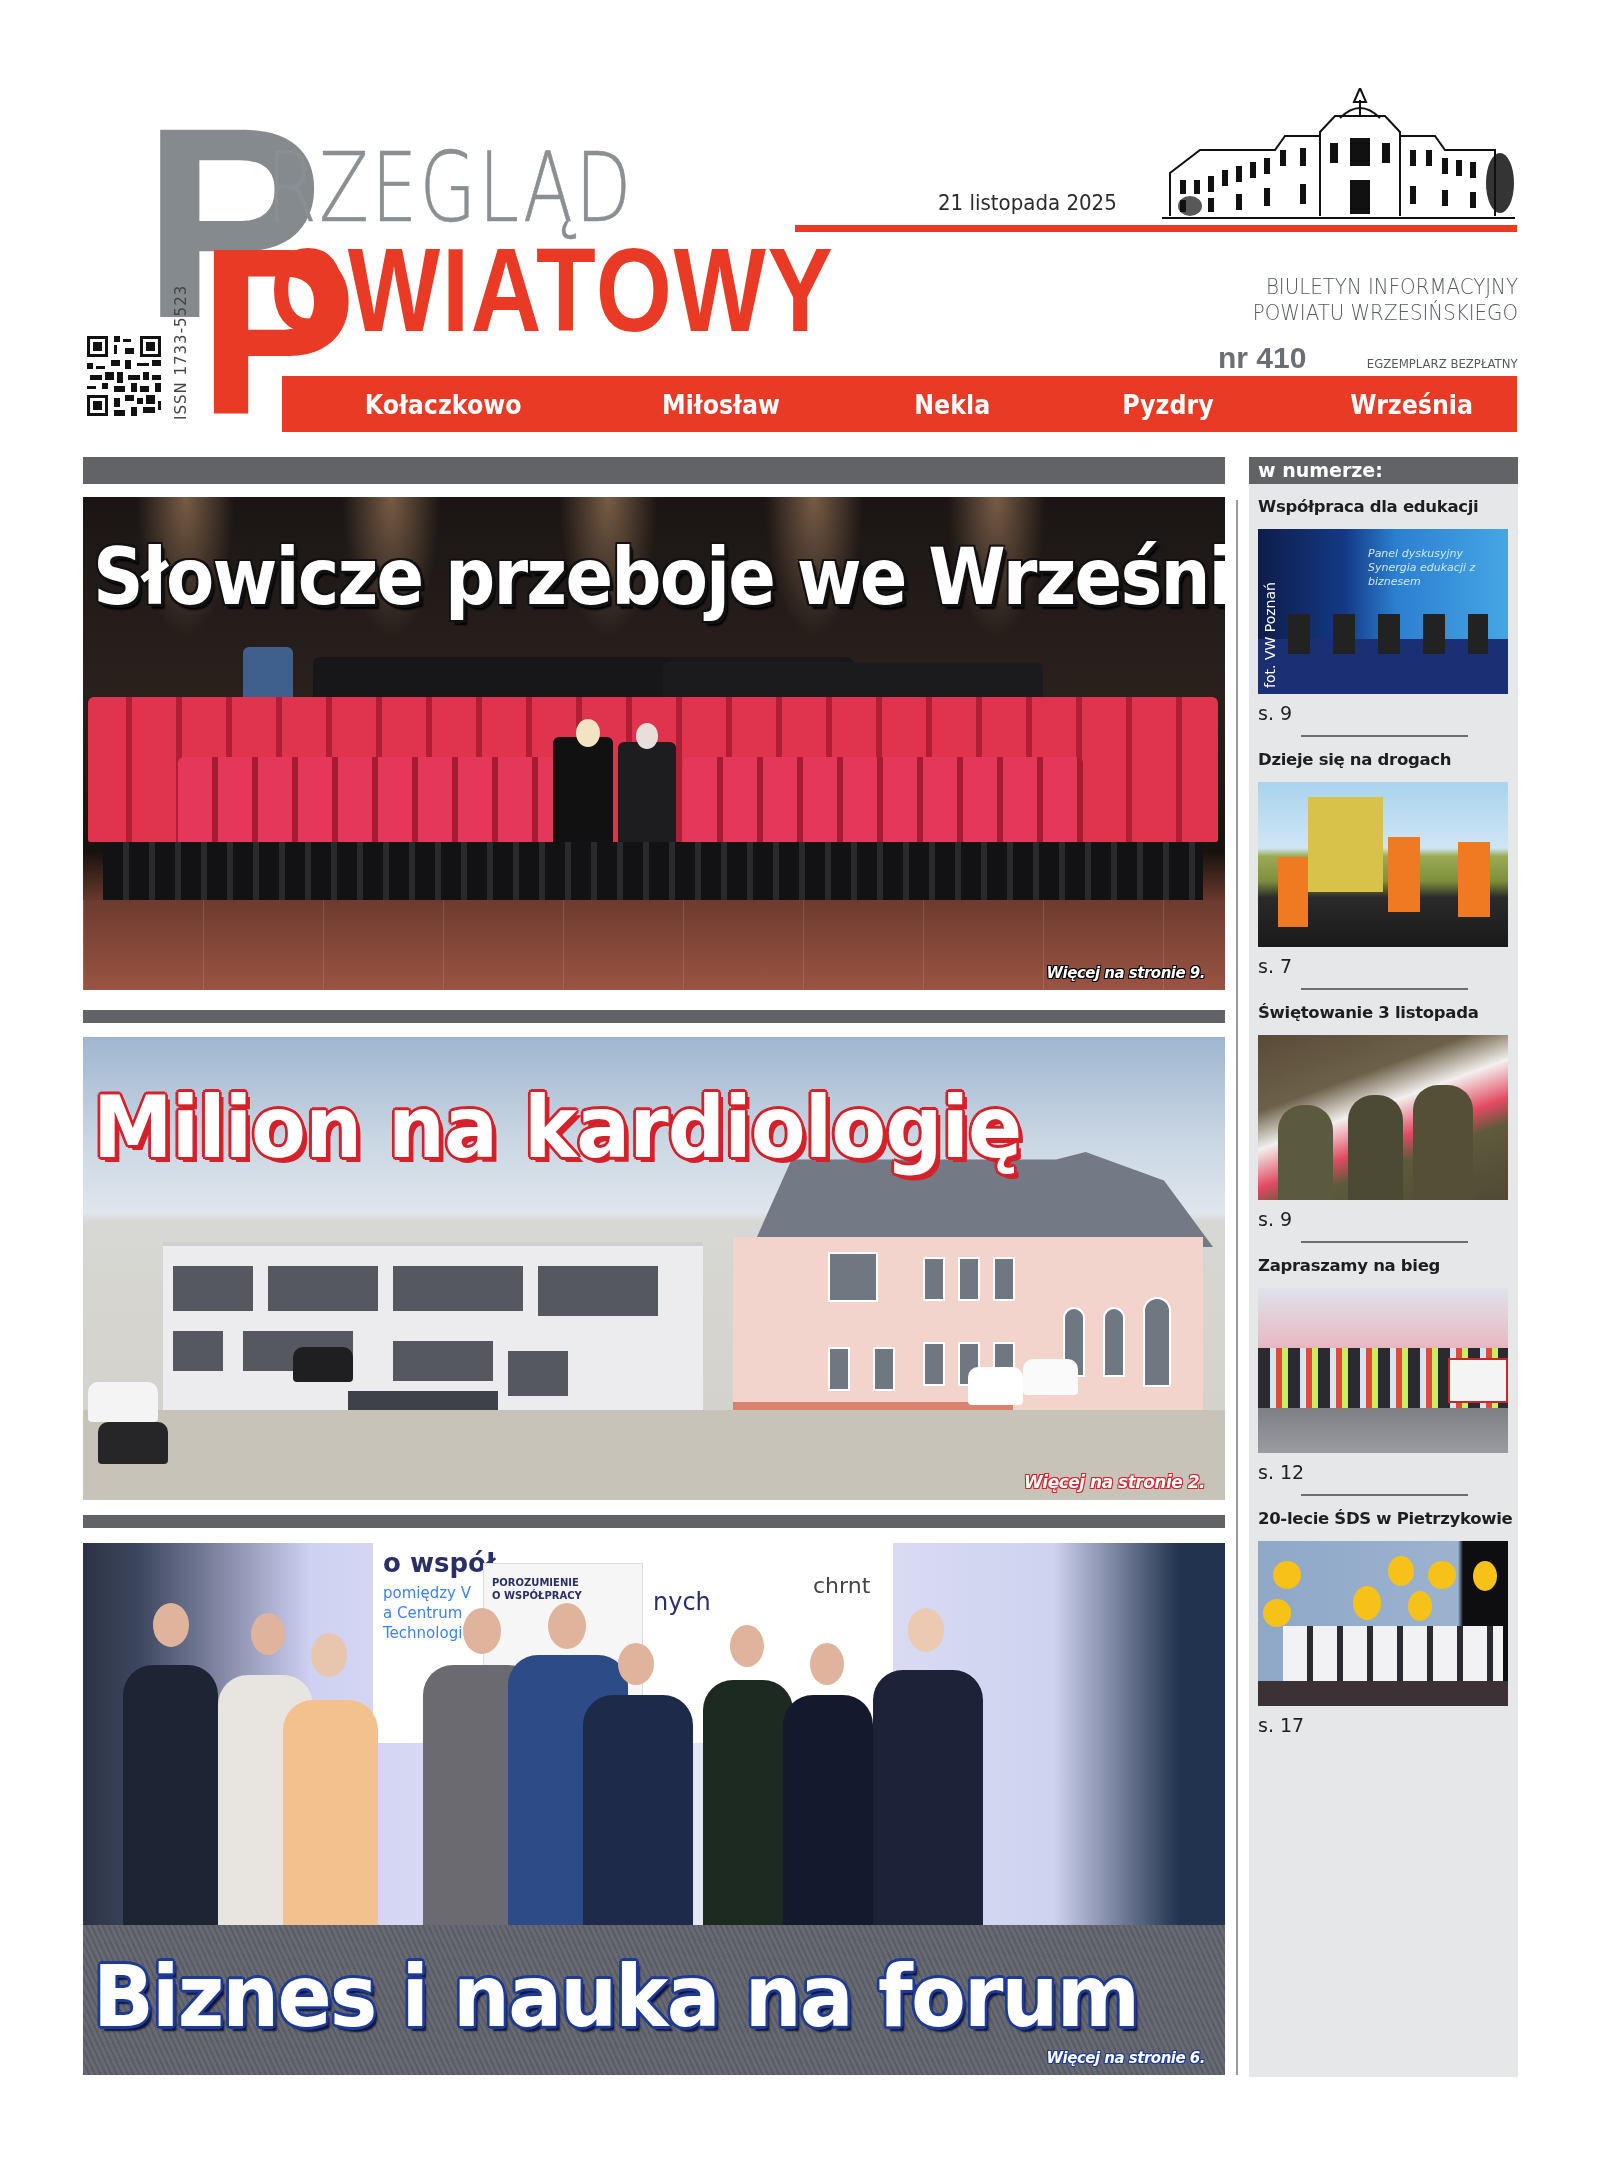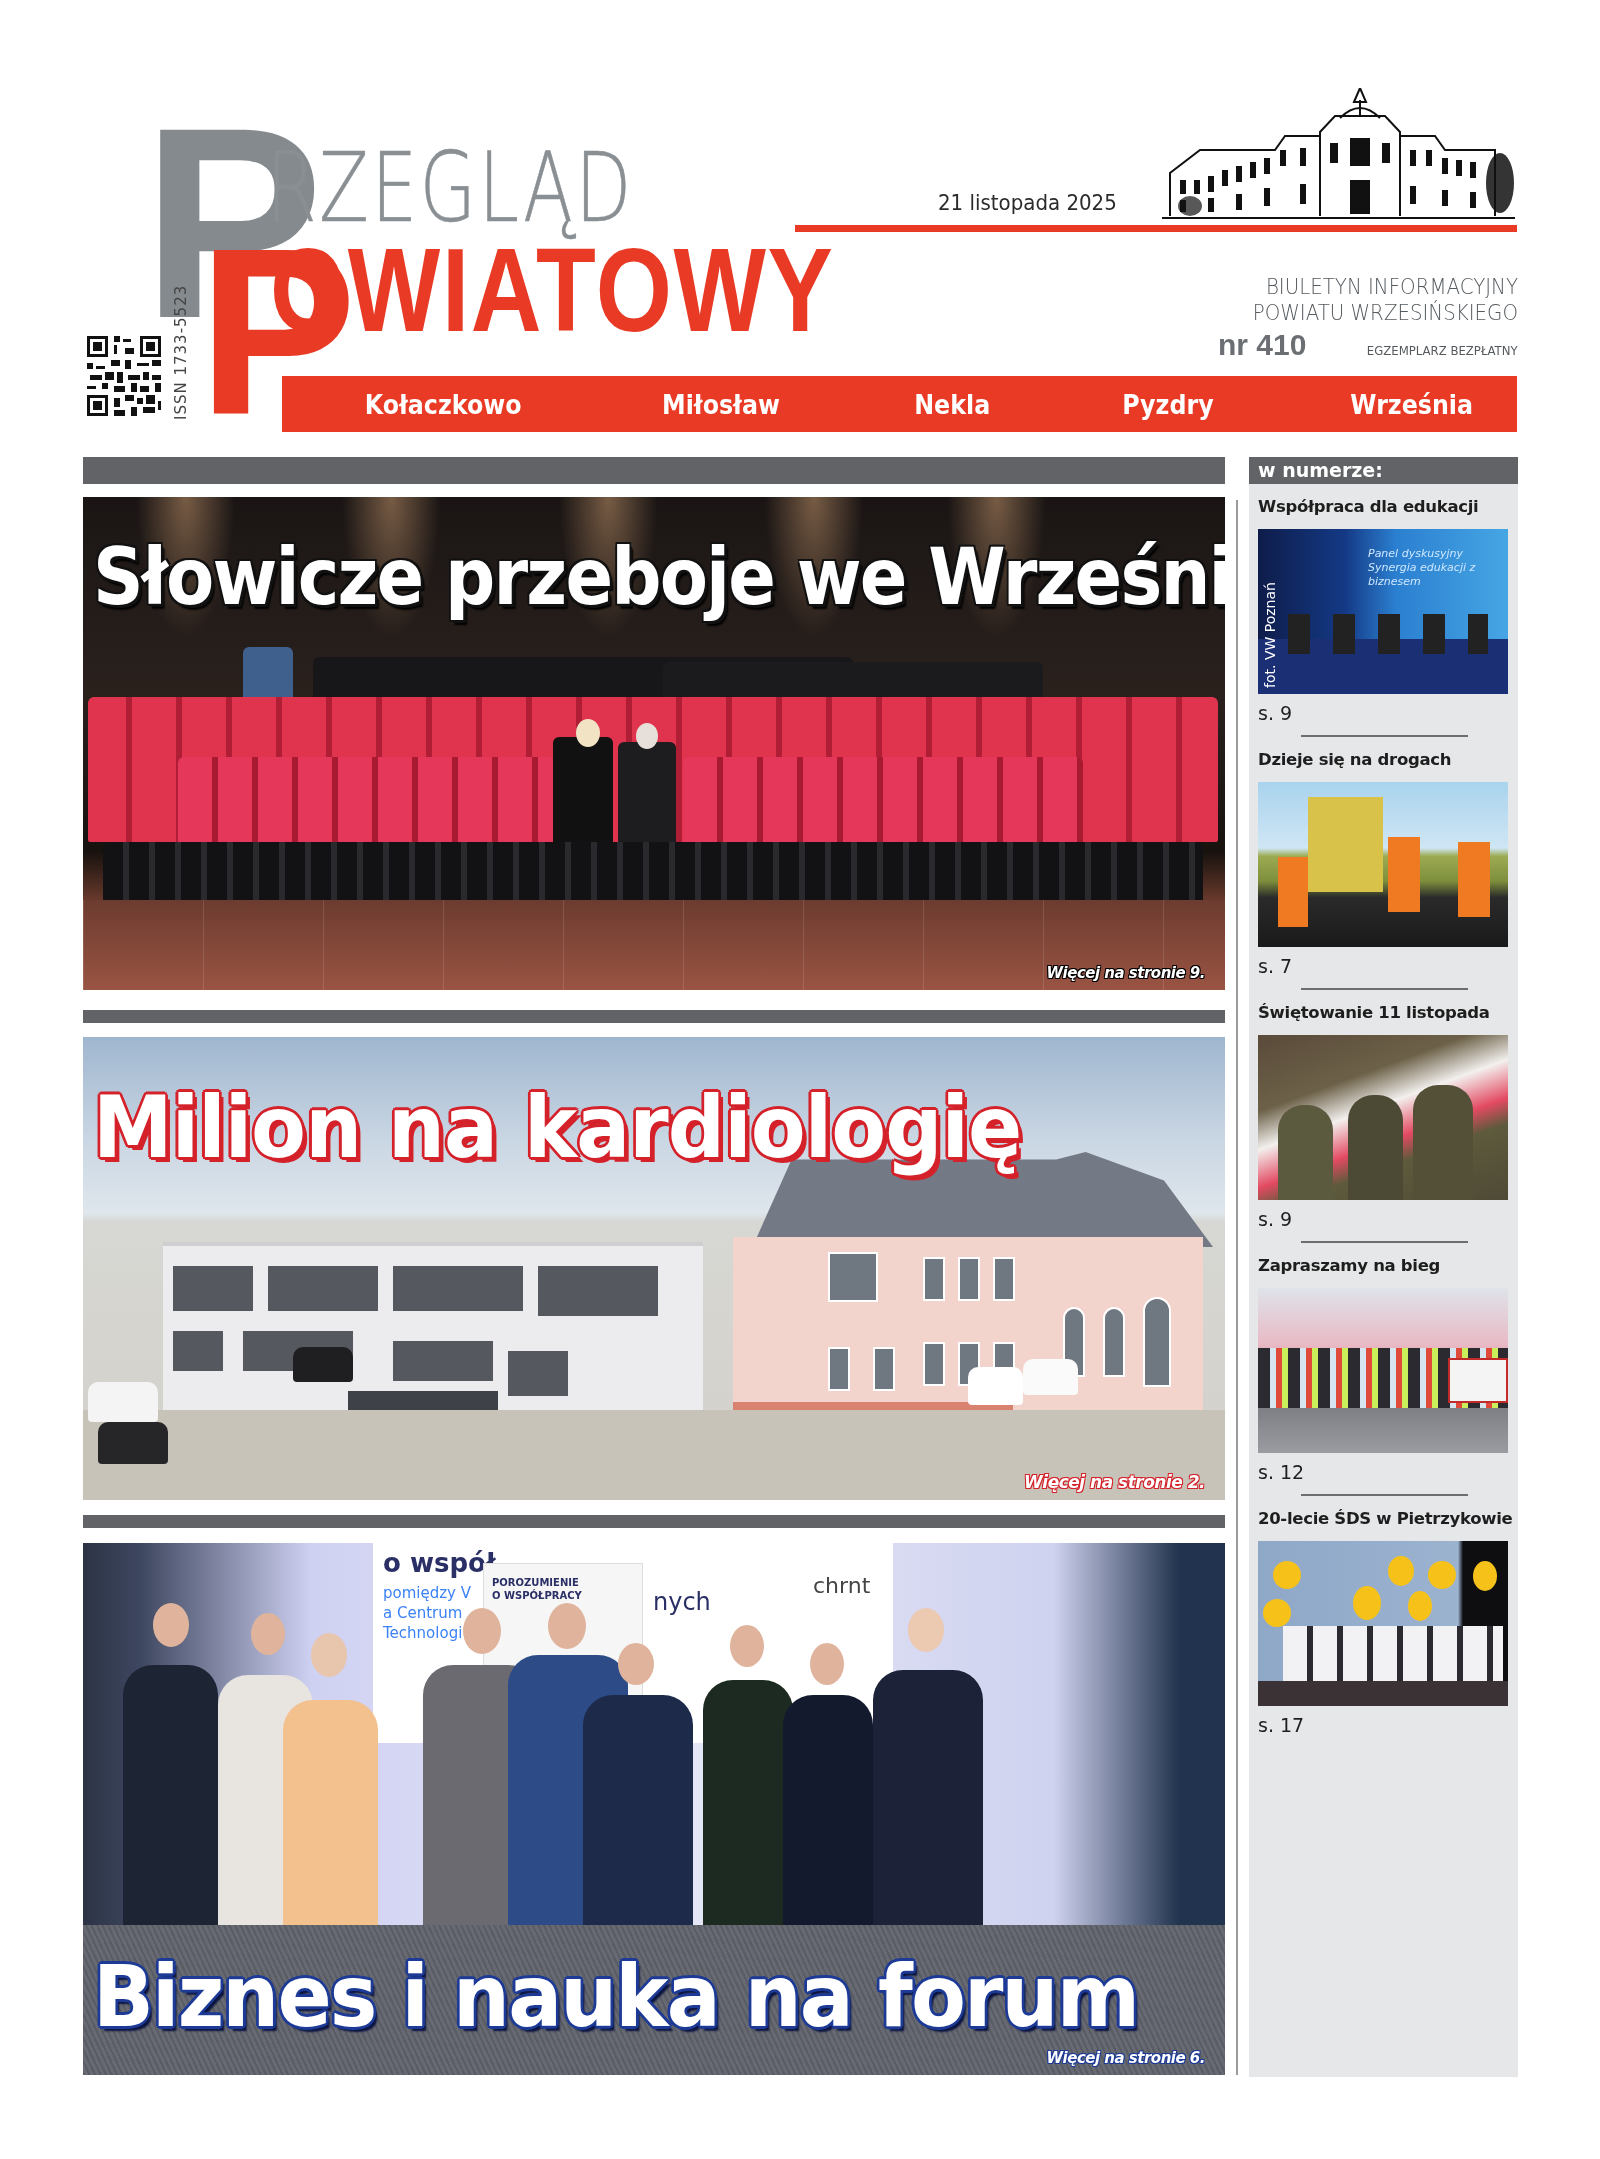--- a/index.html
+++ b/index.html
@@ -36,21 +36,21 @@
     transform: scaleX(0.9); transform-origin: left top;
   }
   .building { left: 1160px; top: 88px; width: 357px; height: 135px; }
 
   .bulletin { left: 1218px; top: 274px; width: 300px; text-align: right; color: #555a5e; }
   .bulletin .line {
     display: block; font-family: "DejaVu Sans", sans-serif; font-weight: 300;
     font-size: 22px; line-height: 26px; letter-spacing: 0px;
     transform: scaleX(0.9); transform-origin: right top; white-space: nowrap;
   }
-  .bulletin .row3 { display: flex; justify-content: space-between; align-items: baseline; margin-top: 2px; }
+  .bulletin .row3 { display: flex; justify-content: space-between; align-items: baseline; margin-top: 15px; }
   .bulletin .nr { font-family: "Liberation Sans", sans-serif; font-weight: 700; font-size: 30px; color: #6b6f73; }
   .bulletin .free { font-size: 13px; color: #555a5e; letter-spacing: 0px; transform: scaleX(0.9); transform-origin: right; white-space: nowrap; }
 
   .qr { left: 87px; top: 335px; width: 74px; height: 82px; }
   .issn {
     left: 172px; top: 420px; transform: rotate(-90deg); transform-origin: left top;
     font-family: "DejaVu Sans", sans-serif; font-size: 15px; color: #444; letter-spacing: 1px; white-space: nowrap;
   }
 
   .nav-bar {
@@ -402,21 +402,21 @@
       <div style="position:absolute;left:50px;top:15px;width:75px;height:95px;background:#d8c24a"></div>
       <div style="position:absolute;left:20px;top:75px;width:30px;height:70px;background:#f07a22"></div>
       <div style="position:absolute;left:130px;top:55px;width:32px;height:75px;background:#f07a22"></div>
       <div style="position:absolute;left:200px;top:60px;width:32px;height:75px;background:#f07a22"></div>
     </div>
     <div class="teaser-page">s. 7</div>
     <div class="teaser-sep"></div>
   </div>
 
   <div class="teaser">
-    <div class="teaser-title">Świętowanie 11 listopada</div>
+    <div class="teaser-title">Świętowanie 3 listopada</div>
     <div class="teaser-thumb" style="background:linear-gradient(160deg,#5a4a3a 0%,#6c6148 30%,#f3f0ee 45%,#e34a62 60%,#5e5a3c 70%,#4e4a36 100%)">
       <div style="position:absolute;left:20px;top:70px;width:55px;height:95px;background:#5c5a3e;border-radius:25px 25px 0 0"></div>
       <div style="position:absolute;left:90px;top:60px;width:55px;height:105px;background:#4c4a34;border-radius:25px 25px 0 0"></div>
       <div style="position:absolute;left:155px;top:50px;width:60px;height:115px;background:#545038;border-radius:25px 25px 0 0"></div>
     </div>
     <div class="teaser-page">s. 9</div>
     <div class="teaser-sep"></div>
   </div>
 
   <div class="teaser">

